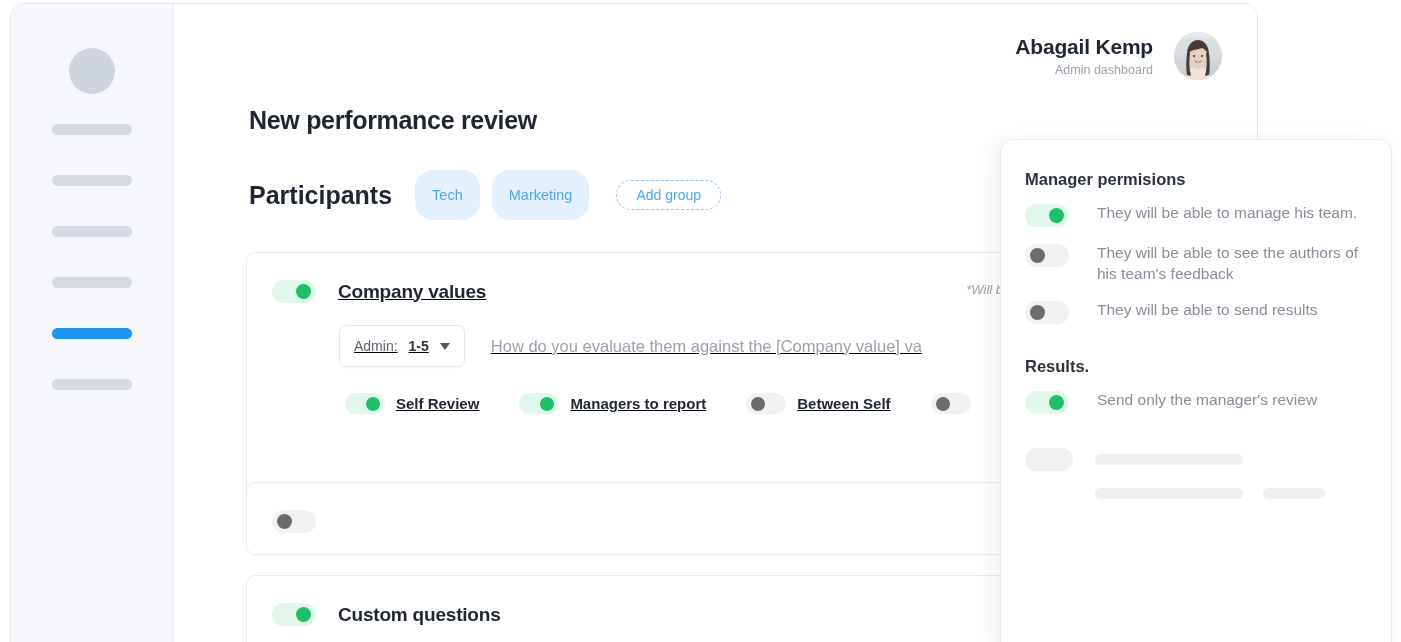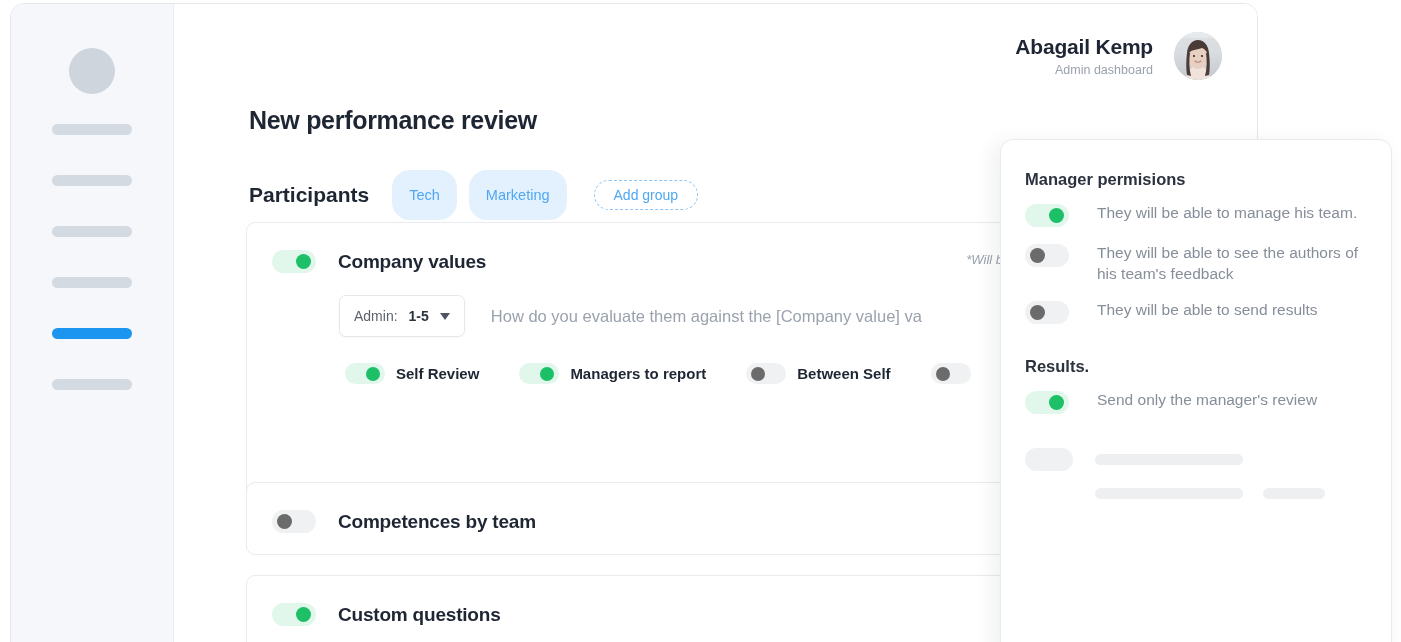--- a/index.html
+++ b/index.html
@@ -116,21 +116,21 @@
   
   .participants-row {
     position: absolute;
     left: 75px;
     top: 166px;
     display: flex;
     align-items: center;
     gap: 12px;
   }
   .participants-label {
-    font-size: 21px;
+    font-size: 25px;
     font-weight: bold;
     color: #1f2633;
     margin-right: 11px;
   }
   .pill {
     background: #e3f0fd;
     color: #51a7f0;
     font-size: 14.5px;
     padding: 17px 17px;
     border-radius: 18px;
@@ -148,21 +148,21 @@
 
   
   .card {
     position: absolute;
     left: 72px;
     width: 840px;
     background: #ffffff;
     border: 1px solid #e8ebf0;
     border-radius: 9px;
   }
-  #card-company  { top: 218px; height: 286px; }
+  #card-company  { top: 248px; height: 286px; text-decoration: underline; }
   #card-compet   { top: 478px; height: 73px;  }
   #card-custom   { top: 571px; height: 90px;  }
 
   .card-head {
     display: flex;
     align-items: center;
     gap: 22px;
     padding: 27px 0 0 25px;
     position: relative;
   }
@@ -415,21 +415,20 @@
             <span class="aud-label"></span>
           </div>
         </div>
       </div>
 
       <div class="card" id="card-compet">
         <div class="card-head">
           <div class="toggle">
             <div class="knob"></div>
           </div>
-          <div class="card-title">Competences by team</div>
         </div>
       </div>
 
       <div class="card" id="card-custom">
         <div class="card-head">
           <div class="toggle on">
             <div class="knob"></div>
           </div>
           <div class="card-title">Custom questions</div>
         </div>

